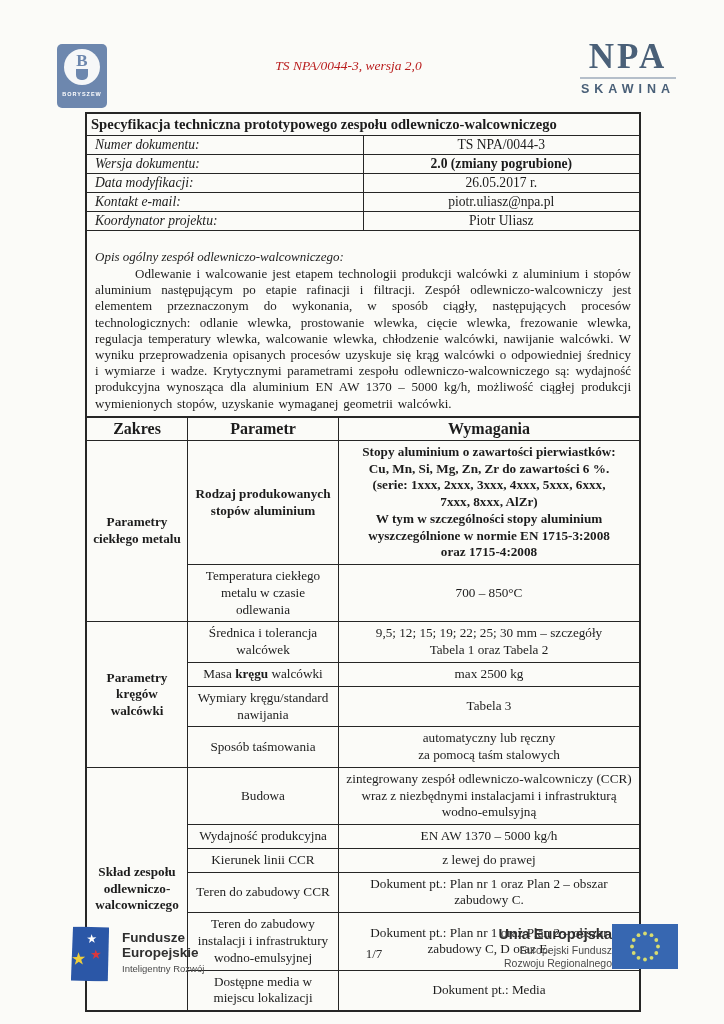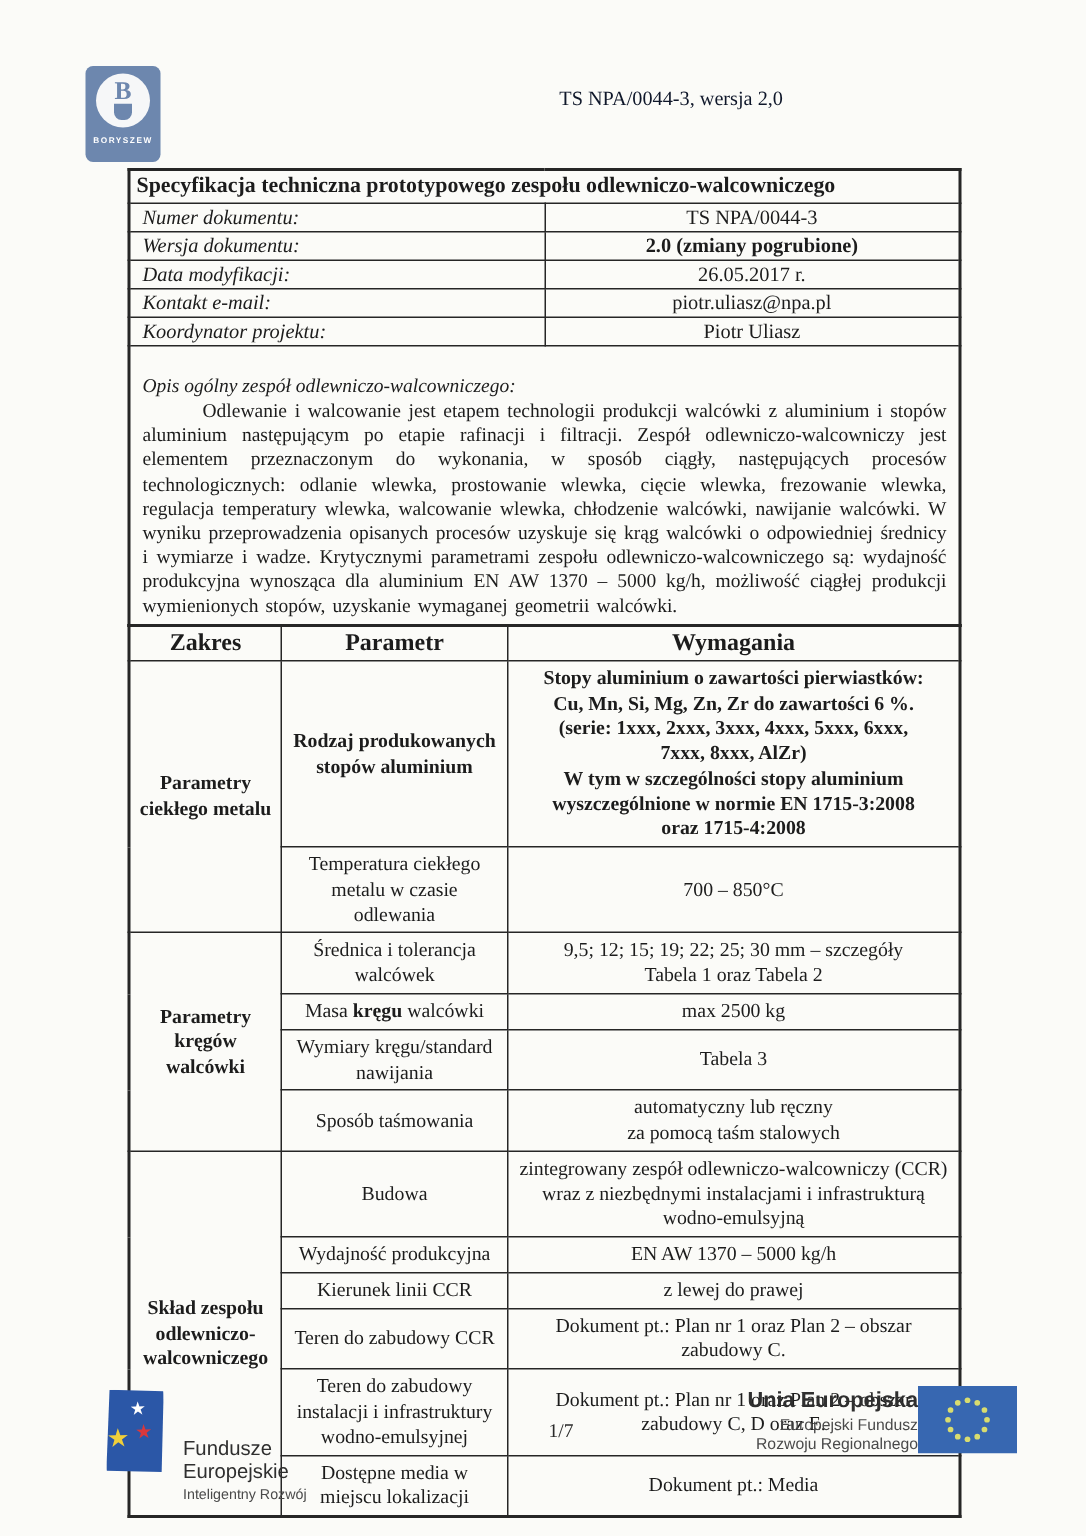--- a/index.html
+++ b/index.html
@@ -25,21 +25,21 @@
     background:#f6f7f8;display:flex;flex-direction:column;align-items:center;justify-content:center;
   }
   .b-letter{font-family:"Liberation Serif",serif;font-weight:bold;font-size:17px;color:#6d87ae;line-height:14px;}
   .b-cup{width:12px;height:9px;background:#6d87ae;border-radius:0 0 5px 5px;border-top:2px solid #6d87ae;margin-top:1px;}
   .b-label{
     margin-top:6px;font-family:"Liberation Sans",sans-serif;font-weight:bold;
     font-size:5.5px;letter-spacing:1px;color:#ffffff;
   }
   .header-ref{
     position:absolute;left:120px;right:160px;top:18px;
-    text-align:right;font-size:13.5px;color:#0f172a;
+    text-align:center;font-size:13.5px;color:#b91c1c;font-style:italic;
   }
   .npa-logo{position:absolute;right:4px;top:0;width:100px;text-align:center;}
   .npa-word{
     font-family:"Liberation Serif",serif;font-weight:bold;font-size:35px;line-height:34px;
     letter-spacing:3px;color:#4a6078;
   }
   .npa-line{height:2px;background:#b5bfca;margin:3px 2px 3px 2px;}
   .npa-sub{
     font-family:"Liberation Sans",sans-serif;font-weight:bold;font-size:12.5px;
     letter-spacing:5px;color:#4a6078;
@@ -84,21 +84,21 @@
   .fe-flag{
     position:relative;width:40px;height:56px;background:#2b57a7;
     border-radius:3px;transform:rotate(-2deg);
     clip-path:polygon(10% 0,100% 4%,92% 100%,0 96%);
   }
   .fe-star{position:absolute;line-height:1;}
   .fe-star.white{color:#ffffff;font-size:12px;top:7px;left:17px;}
   .fe-star.yellow{color:#f0cf3a;font-size:17px;top:24px;left:1px;}
   .fe-star.red{color:#d9383d;font-size:13px;top:22px;left:20px;}
   .fe-text{margin-left:12px;padding-top:4px;}
-  .fe-title{font-weight:normal;font-size:13.5px;line-height:15px;width:95px;color:#2f2f2f;margin-top:28px;}
+  .fe-title{font-weight:bold;font-size:13.5px;line-height:15px;width:95px;color:#2f2f2f;}
   .fe-sub{font-size:9.5px;margin-top:3px;color:#4a4a4a;}
   .page-num{
     position:absolute;left:50%;transform:translateX(-50%);top:24px;
     font-family:"Liberation Serif",serif;font-size:13px;color:#2a2a2a;
   }
   .eu-block{position:absolute;right:0;top:2px;display:flex;align-items:flex-start;}
   .eu-text{text-align:right;margin-right:0;padding-top:2px;}
   .eu-title{font-weight:bold;font-size:14.5px;line-height:16px;color:#2f2f2f;}
   .eu-sub{font-size:10.5px;line-height:12.5px;margin-top:2px;color:#4a4a4a;width:125px;}
 </style>
@@ -109,20 +109,25 @@
 
   <div class="doc-header">
     <div class="boryszew">
       <div class="b-circle">
         <span class="b-letter">B</span>
         <span class="b-cup"></span>
       </div>
       <div class="b-label">BORYSZEW</div>
     </div>
     <div class="header-ref">TS NPA/0044-3, wersja 2,0</div>
+    <div class="npa-logo">
+      <div class="npa-word">NPA</div>
+      <div class="npa-line"></div>
+      <div class="npa-sub">SKAWINA</div>
+    </div>
   </div>
 
   <div class="doc-body">
 
     <table class="doc-table">
       <tbody>
           <tr>
         <td colspan="2" class="title-cell">Specyfikacja techniczna prototypowego zespołu odlewniczo-walcowniczego</td>
       </tr>
       <tr>

